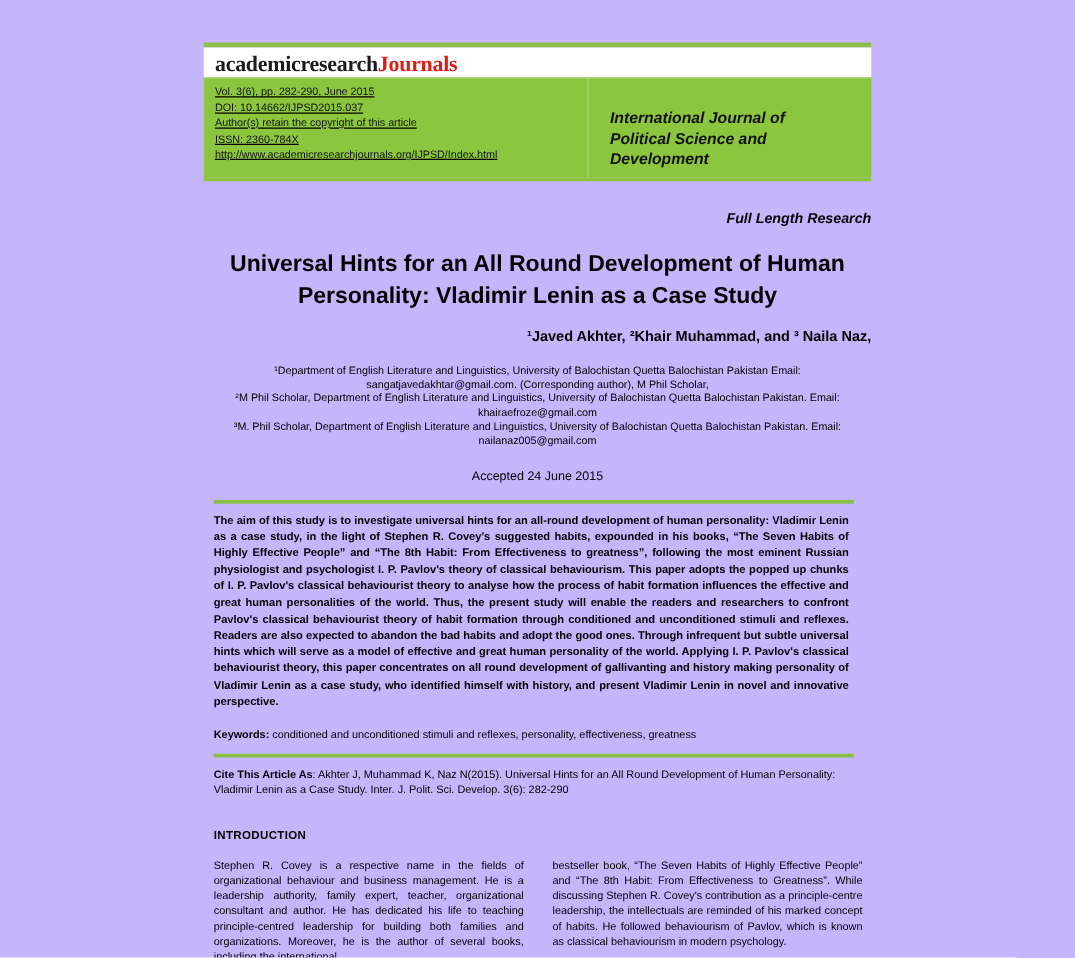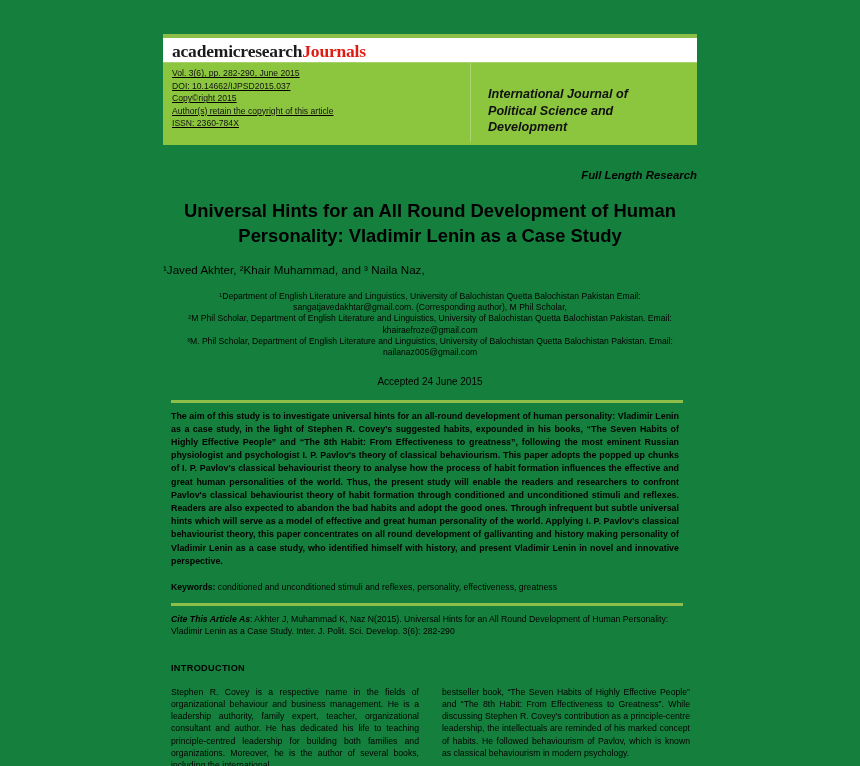--- a/index.html
+++ b/index.html
@@ -11,21 +11,21 @@
     width: 860px;
     height: 766px;
     font-family: "Liberation Sans", sans-serif;
     color: #000000;
     overflow: hidden;
   }
   .page {
     position: relative;
     width: 860px;
     height: 766px;
-    background: #15803d;
+    background: #c4b5fd;
   }
   .content {
     position: absolute;
     left: 163px;
     top: 34px;
     width: 534px;
   }
 
   
   .top-rule {
@@ -95,23 +95,23 @@
   .title {
     margin-top: 17px;
     text-align: center;
     font-size: 18.4px;
     font-weight: bold;
     line-height: 25px;
     padding: 0 6px;
   }
   .authors {
     margin-top: 15px;
-    text-align: left;
+    text-align: right;
     font-size: 11.6px;
-    font-weight: normal;
+    font-weight: bold;
   }
 
   .affil {
     margin-top: 15px;
     text-align: center;
     font-size: 8.6px;
     line-height: 11.3px;
     padding: 0 14px;
   }
   .accepted {
@@ -149,21 +149,21 @@
     margin: 10px 0 0 8px;
     width: 512px;
   }
   .cite {
     margin: 7px 0 0 8px;
     width: 508px;
     font-size: 8.7px;
     line-height: 12.2px;
     text-align: left;
   }
-  .cite b { font-weight: bold; font-style: italic; }
+  .cite b { font-weight: bold; }
 
   
   .section-head {
     margin: 25px 0 0 8px;
     font-size: 9.2px;
     font-weight: bold;
     letter-spacing: 0.3px;
   }
   .cols {
     margin: 13px 0 0 8px;
@@ -188,23 +188,23 @@
     <div class="top-rule"></div>
 
     <div class="logo-band">
       <div class="logo"><span class="lg-dark">academicresearch</span><span class="lg-red">Journals</span></div>
     </div>
 
     <div class="masthead">
       <div class="mast-left">
         <div class="mline">Vol. 3(6), pp. 282-290, June 2015</div>
         <div class="mline">DOI: 10.14662/IJPSD2015.037</div>
-        <div class="mline">Copy©right 2015</div>
         <div class="mline">Author(s) retain the copyright of this article</div>
         <div class="mline">ISSN: 2360-784X</div>
+        <div class="mline">http://www.academicresearchjournals.org/IJPSD/Index.html</div>
       </div>
       <div class="mast-right">
         <div class="jline">International Journal of</div>
         <div class="jline">Political Science and</div>
         <div class="jline">Development</div>
       </div>
     </div>
     <div class="mast-bottom-edge"></div>
 
     <div class="article-type">Full Length Research</div>

